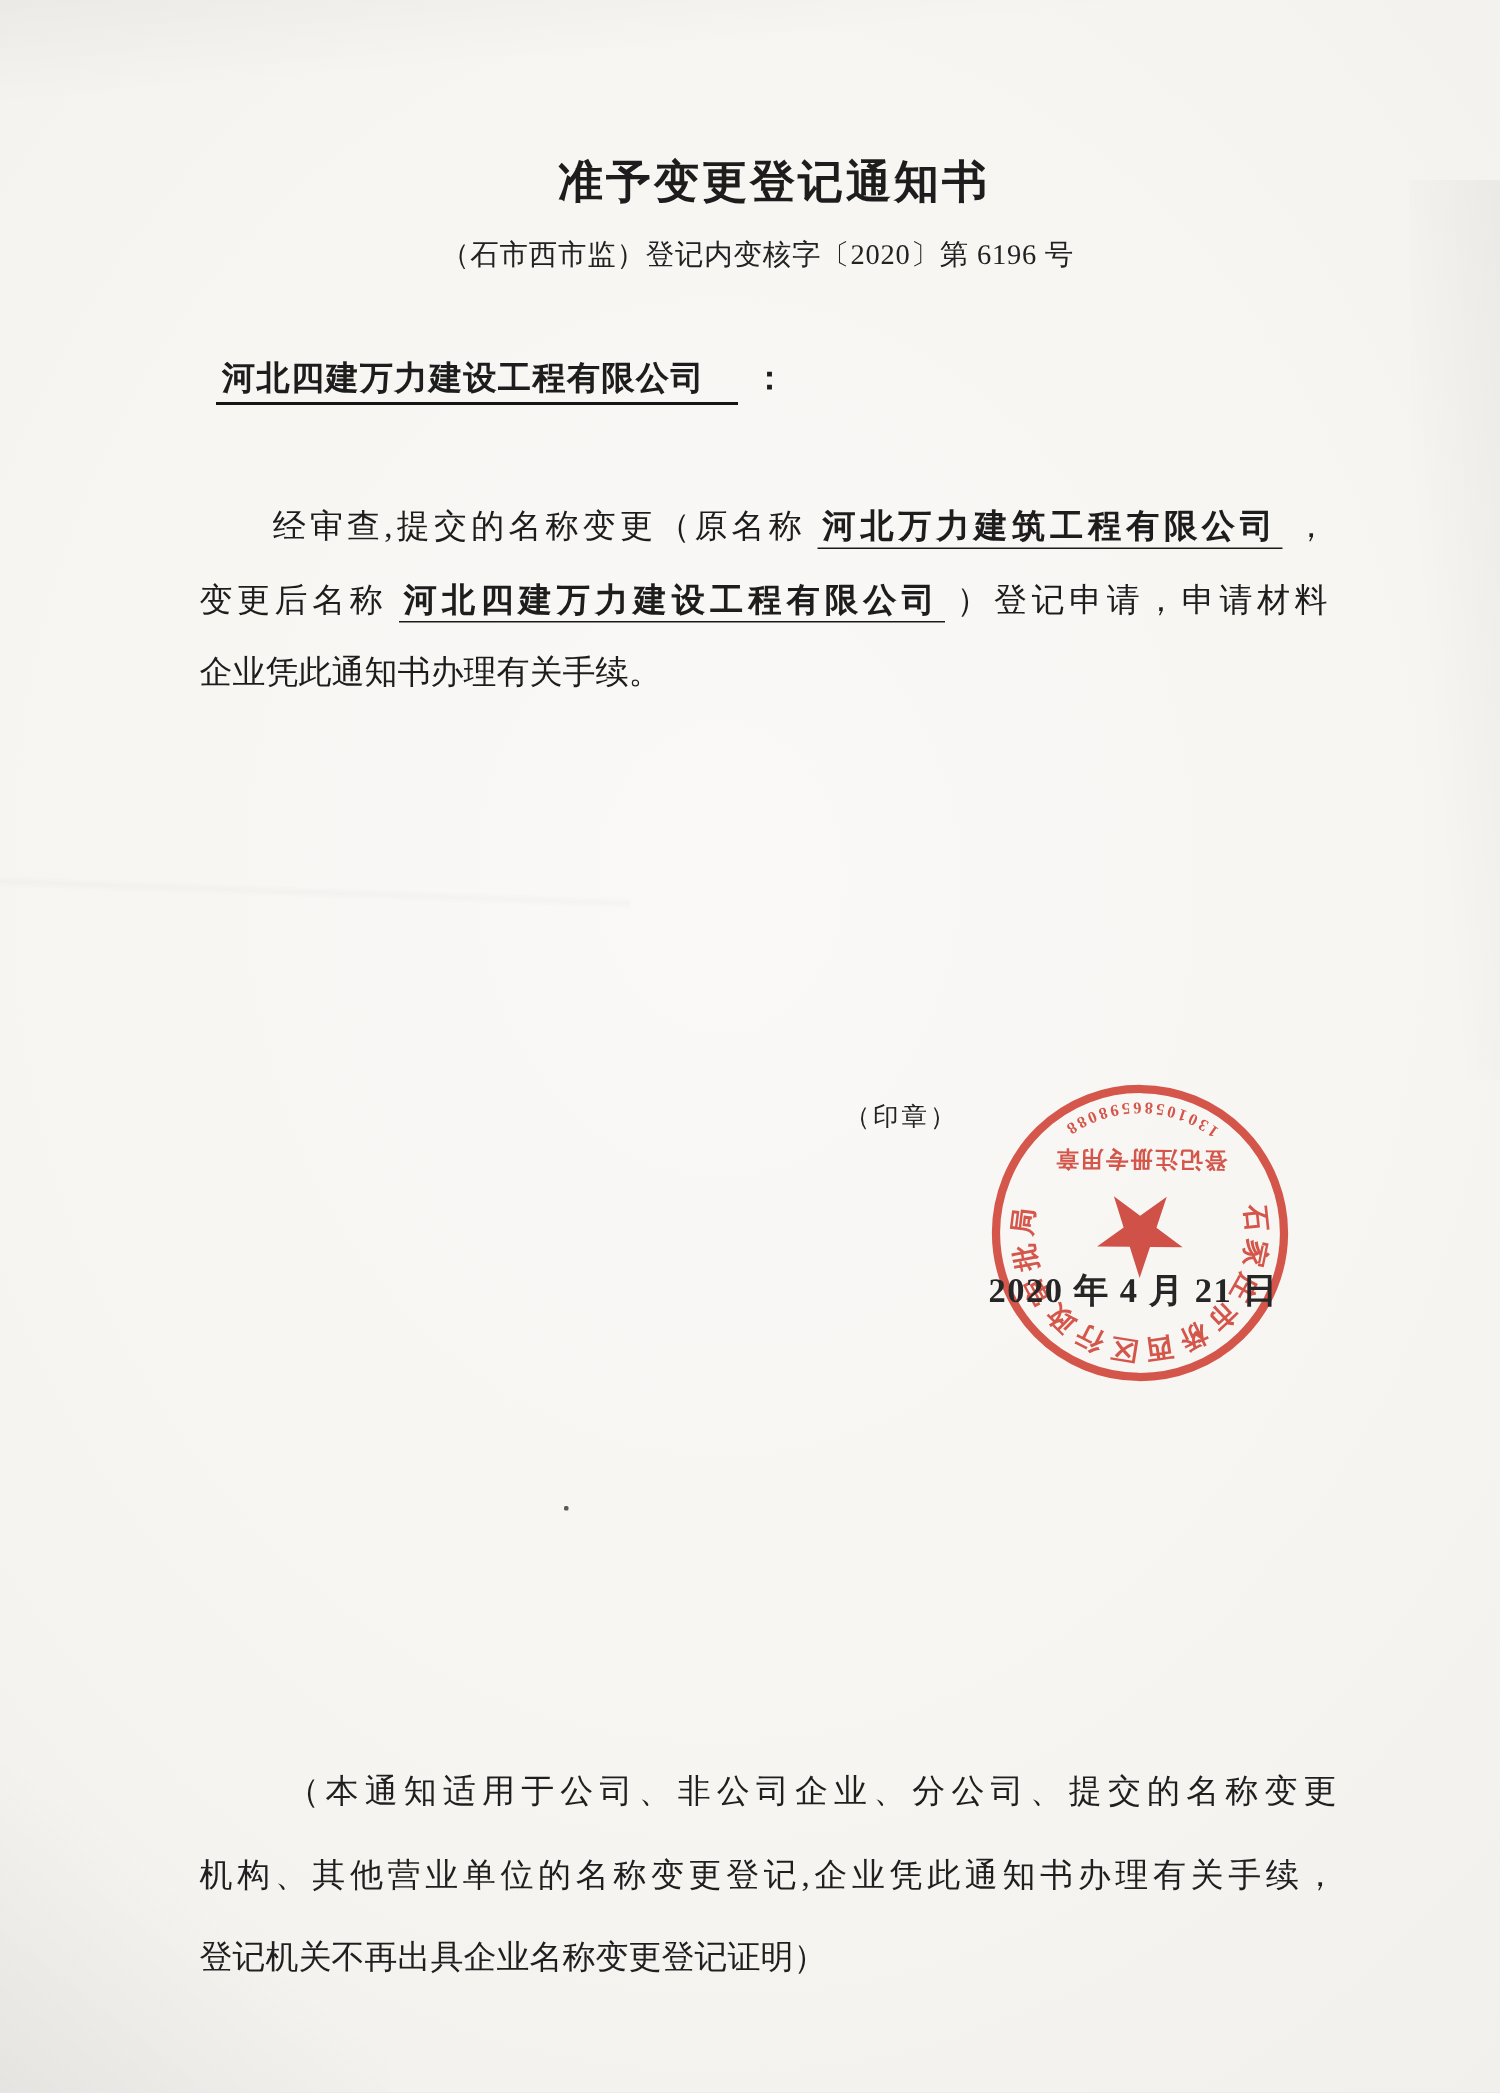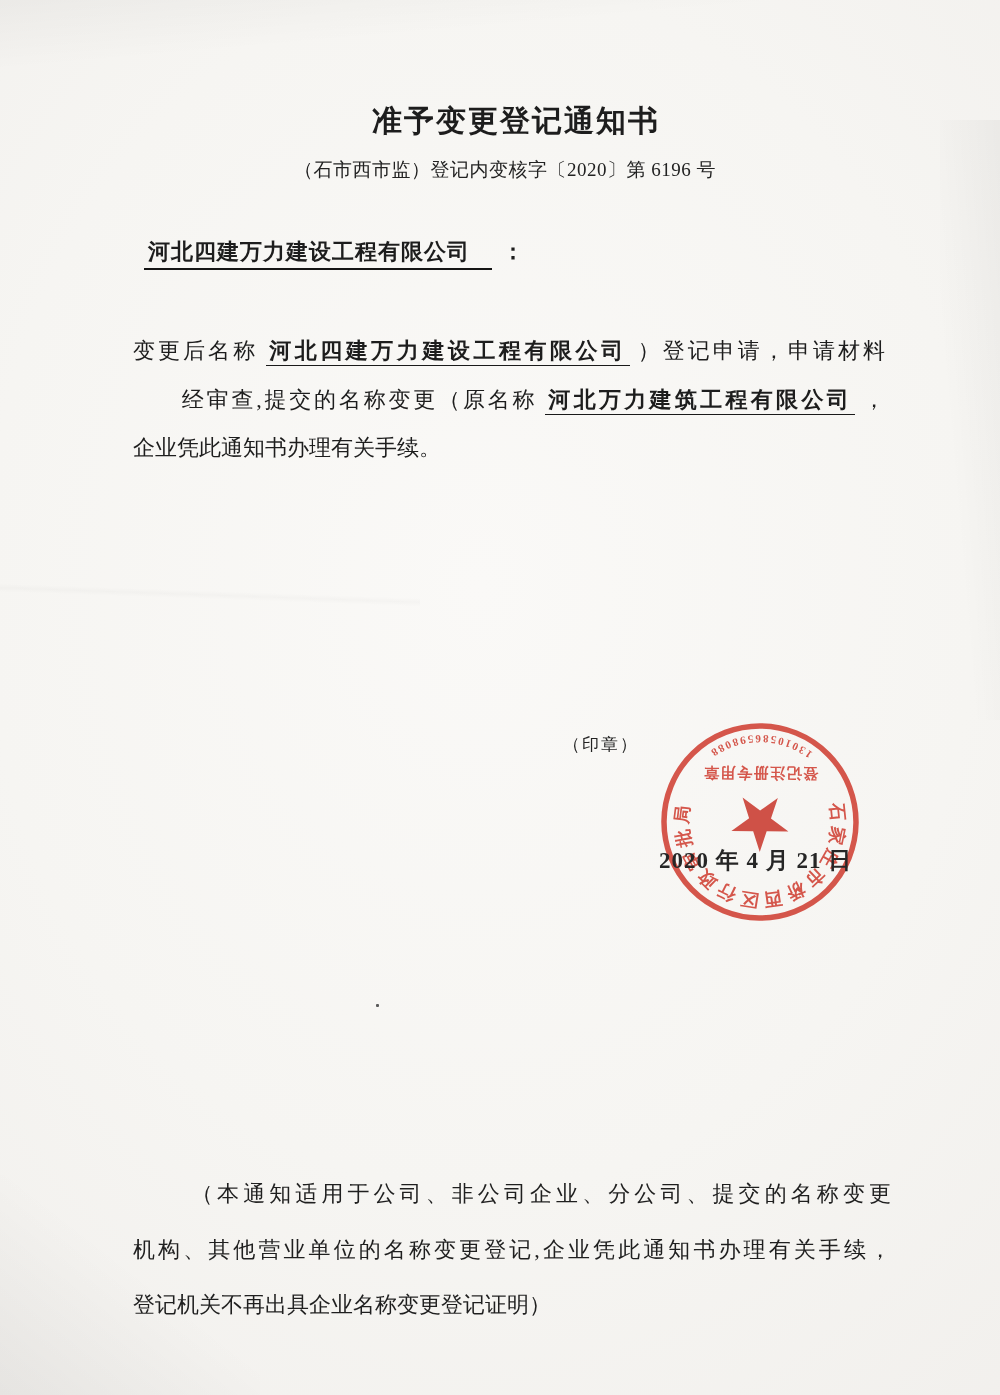--- a/index.html
+++ b/index.html
@@ -79,22 +79,22 @@
   <div class="crease crease-right"></div>
   <div class="crease crease-bottomleft"></div>
   <div class="crease crease-mid"></div>
 
   <div class="title">准予变更登记通知书</div>
   <div class="docnum">（石市西市监）登记内变核字〔2020〕第 6196 号</div>
 
   <div class="addressee"><span class="uline">河北四建万力建设工程有限公司</span><span class="colon">：</span></div>
 
   <div class="bodyblock">
+    <div class="bline"><span class="ind"></span><span>经审查,提交的名称变更（原名称</span><span class="uname">河北万力建筑工程有限公司</span><span>，</span></div>
     <div class="bline"><span>变更后名称</span><span class="uname">河北四建万力建设工程有限公司</span><span>）登记申请，申请材料</span></div>
-    <div class="bline"><span class="ind"></span><span>经审查,提交的名称变更（原名称</span><span class="uname">河北万力建筑工程有限公司</span><span>，</span></div>
     <div class="bline short">企业凭此通知书办理有关手续。</div>
   </div>
 
   <div class="seal-label">（印章）</div>
 
   <svg class="seal" viewBox="-115 -115 230 230" xmlns="http://www.w3.org/2000/svg">
     <defs>
       <path id="arcTop" d="M -67.66 24.62 A 72 72 0 1 1 67.66 24.62" fill="none"></path>
       <path id="arcBottom" d="M -71.26 49.9 A 87 87 0 0 0 71.26 49.9" fill="none"></path>
     </defs>

